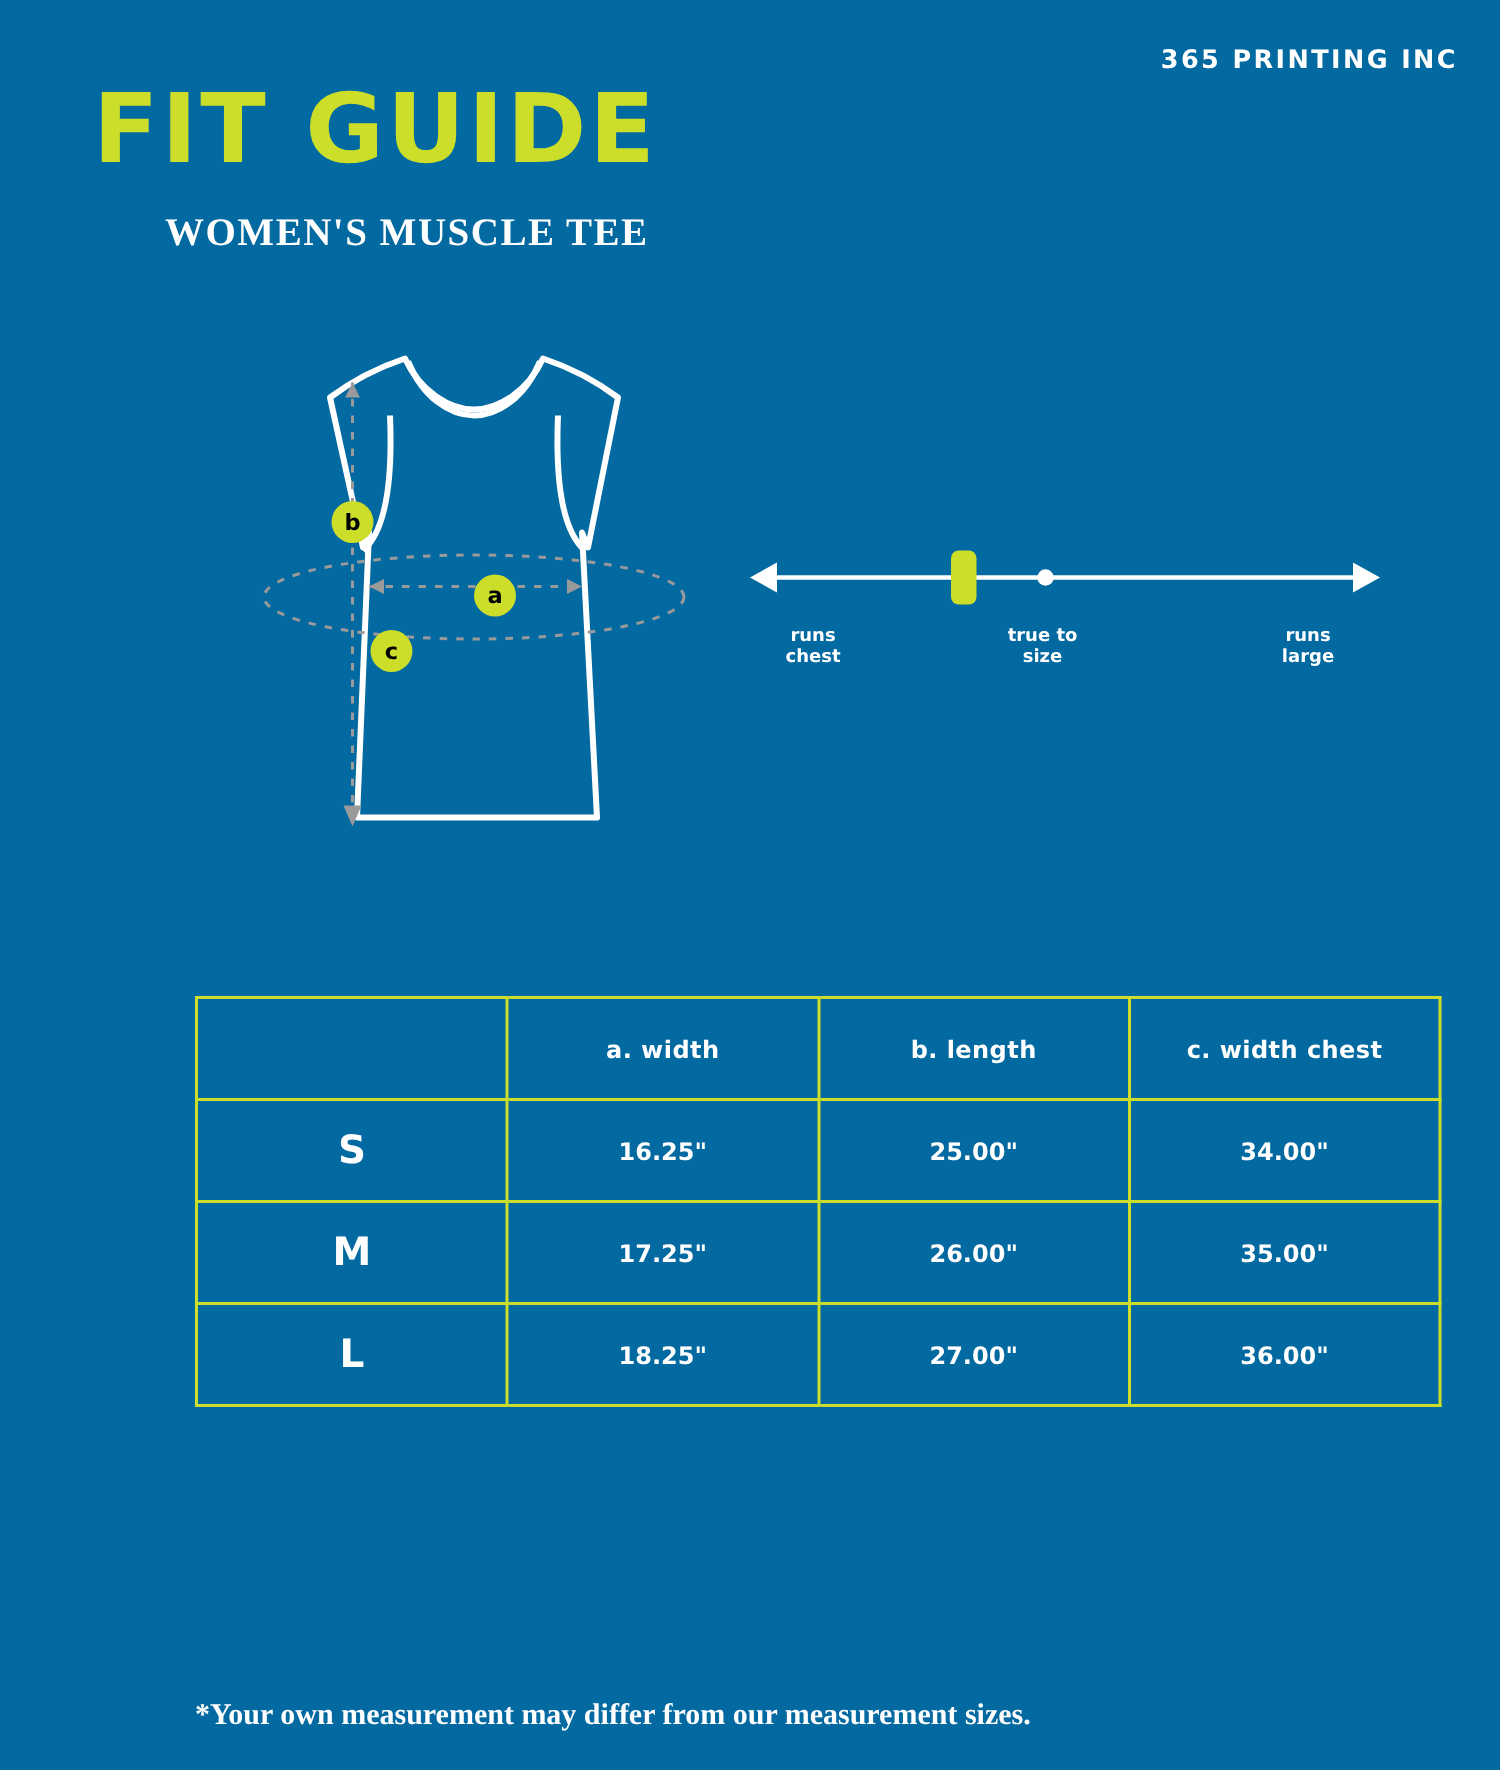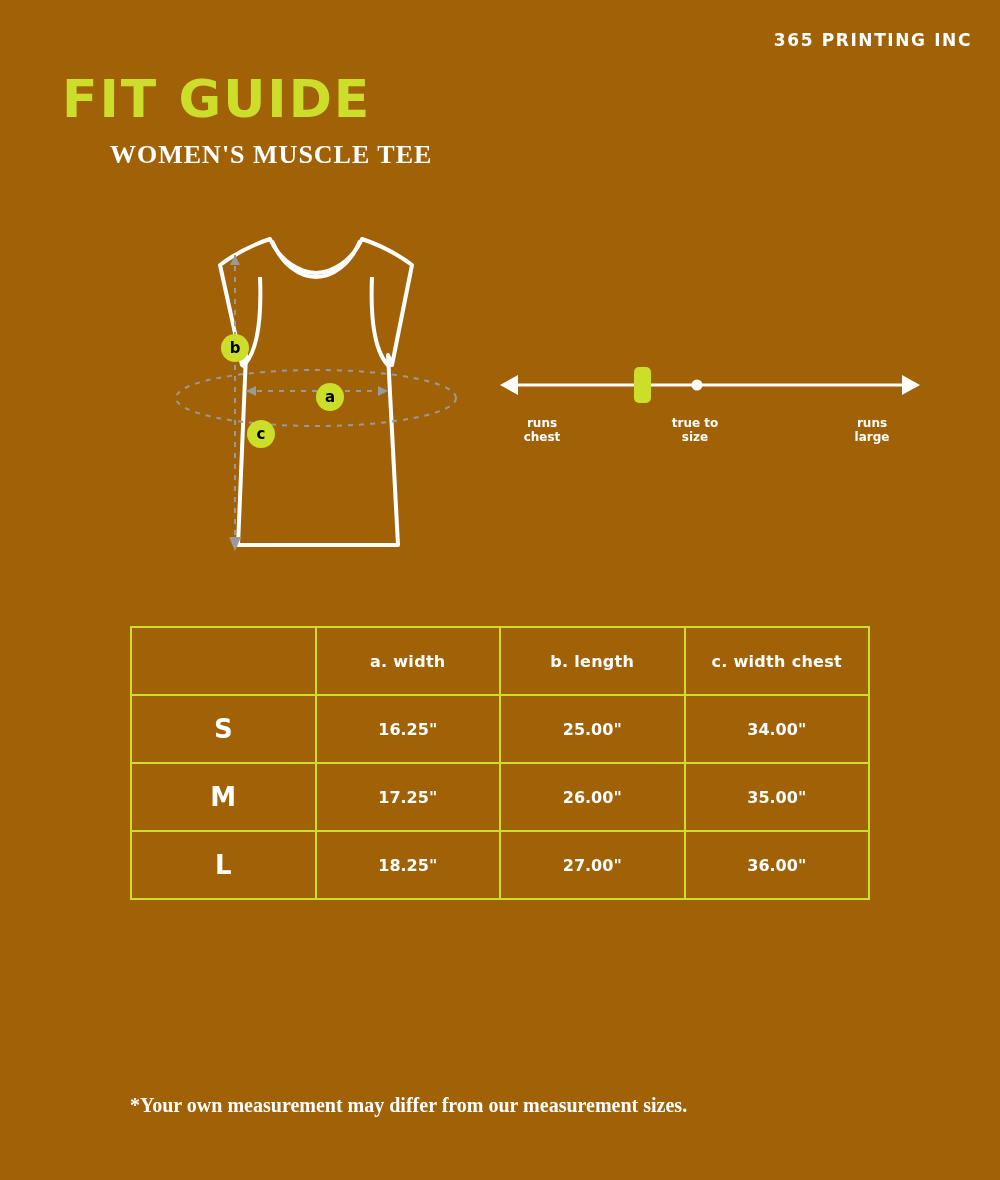--- a/index.html
+++ b/index.html
@@ -11,43 +11,43 @@
     width: 1000px;
     height: 1180px;
     position: relative;
     font-family: "DejaVu Sans", sans-serif;
     color: #ffffff;
     overflow: hidden;
   }
   .page {
     position: absolute;
     inset: 0;
-    background: #a16207;
+    background: #0369a1;
   }
 
   
   .brand {
     position: absolute;
     top: 30px;
     right: 28px;
     font-family: "DejaVu Sans", sans-serif;
     font-weight: bold;
     font-size: 17px;
     letter-spacing: 1.6px;
     color: #ffffff;
   }
 
   
   .title {
     position: absolute;
     left: 62px;
-    top: 73px;
-    font-family: "DejaVu Sans", sans-serif;
-    font-weight: bold;
-    font-size: 52px;
+    top: 55px;
+    font-family: "DejaVu Sans", sans-serif;
+    font-weight: bold;
+    font-size: 64px;
     letter-spacing: 2px;
     color: #ccdd2a;
     line-height: 1;
   }
   .subtitle {
     position: absolute;
     left: 110px;
     top: 140px;
     font-family: Liberation Serif, serif;
     font-weight: bold;
@@ -101,22 +101,22 @@
     line-height: 1.15;
   }
   .fit-label.small  { left: 2px;   top: 62px; width: 80px; }
   .fit-label.true   { left: 150px; top: 62px; width: 90px; }
   .fit-label.large  { left: 332px; top: 62px; width: 80px; }
 
   
   .table-wrap {
     position: absolute;
     left: 130px;
-    top: 626px;
-    width: 740px;
+    top: 664px;
+    width: 831px;
   }
   table.size-table {
     width: 100%;
     border-collapse: collapse;
     table-layout: fixed;
   }
   table.size-table td, table.size-table th {
     border: 2px solid #ccdd2a;
     height: 66px;
     text-align: center;

